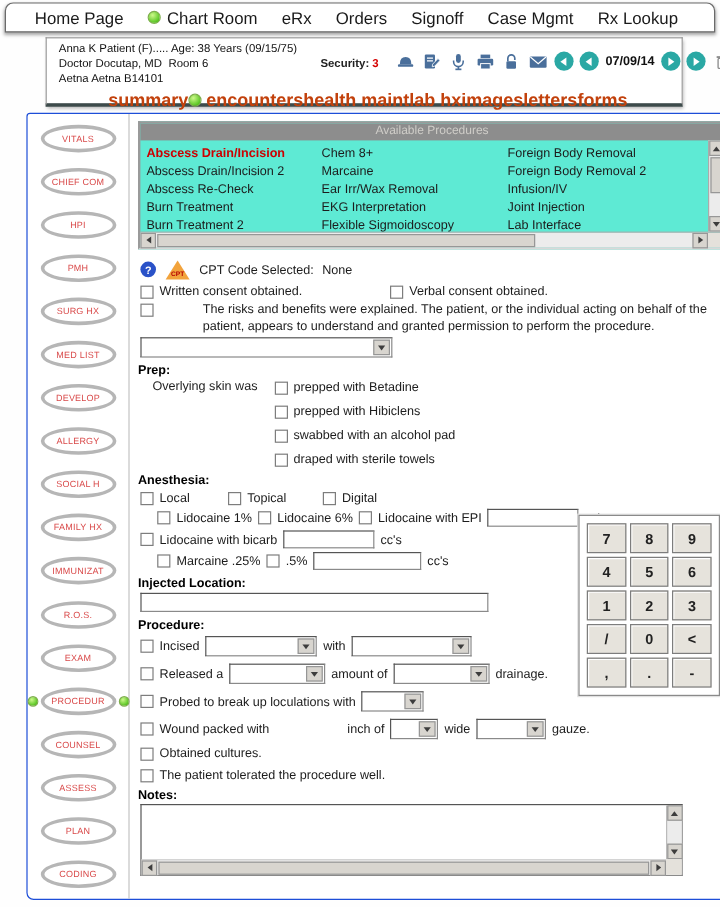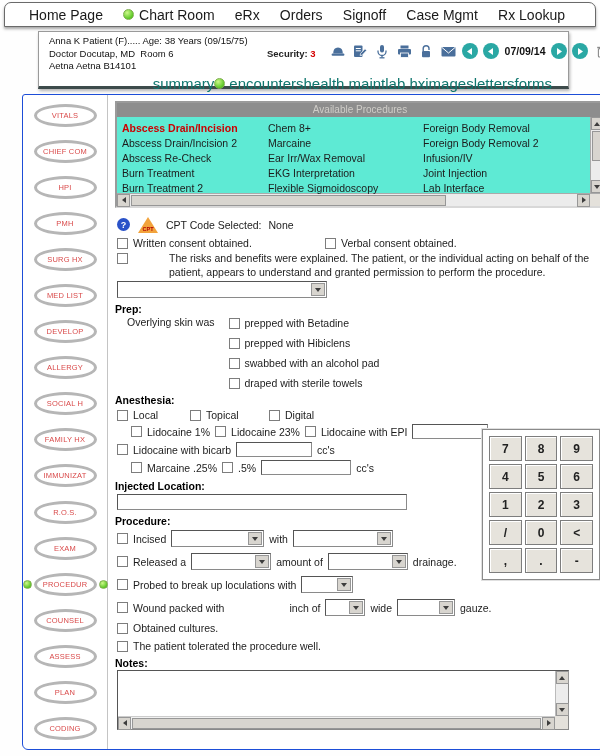--- a/index.html
+++ b/index.html
@@ -25,22 +25,22 @@
   .pcard-row1{display:flex;align-items:flex-start;}
   .pinfo{font-size:9.5px;line-height:1.32;color:#111;width:218px;flex:none;}
   .security{font-size:9.5px;margin:13px 6px 0 0;white-space:nowrap;}
   .security .sec-label{color:#222;font-weight:bold;}
   .security .sec-val{color:#d40000;font-weight:bold;}
   .hicons{display:flex;align-items:center;gap:5px;margin:8px 0 0 8px;flex:1;justify-content:flex-end;}
   .hicon{width:17px;height:16px;display:flex;align-items:center;justify-content:center;flex:none;}
   .tealbtn{width:16px;height:16px;border-radius:50%;background:#2aa8a4;display:flex;align-items:center;
     justify-content:center;flex:none;}
   .hdate{font-size:10.5px;font-weight:bold;margin:0 1px;white-space:nowrap;}
-  .tabs{display:flex;justify-content:flex-end;align-items:center;padding:2px 10px 0 12px;
-    font-size:15px;font-weight:normal;color:#0f766e;}
+  .tabs{display:flex;justify-content:center;align-items:center;padding:2px 10px 0 12px;
+    font-size:15px;font-weight:bold;color:#c2410c;}
   .tab{display:flex;align-items:center;gap:4px;white-space:nowrap;cursor:default;}
 
   
   .panel{position:absolute;left:22px;top:94px;width:583px;height:656px;background:#fff;
     border:1px solid #1d4ed8;border-radius:3px 3px 6px 6px;display:flex;}
   .sbar{width:85px;flex:none;border-right:1px solid #c4c4c4;display:flex;flex-direction:column;
     justify-content:space-between;align-items:center;padding:9px 0 9px 0;}
   .sb-item{display:flex;align-items:center;gap:2px;}
   .oval{width:63px;height:23px;border:3px solid #b6b6b6;border-radius:50%;background:#fff;
     display:flex;align-items:center;justify-content:center;font-size:7.5px;color:#d94a4a;
@@ -427,21 +427,21 @@
           <span class="lbl" style="width:52px">Local</span>
         <span class="cb"></span>
           <span class="lbl" style="width:58px">Topical</span>
         <span class="cb"></span>
           <span class="lbl">Digital</span>
       </div>
       <div class="frow" style="margin-left:16px">
         <span class="cb"></span>
           <span class="lbl">Lidocaine 1%</span>
         <span class="cb"></span>
-          <span class="lbl">Lidocaine 23%</span>
+          <span class="lbl">Lidocaine 6%</span>
         <span class="cb"></span>
           <span class="lbl">Lidocaine with EPI</span>
         <span class="tin" style="width:76px"></span>
         <span class="lbl">cc's</span>
       </div>
       <div class="frow" style="">
         <span class="cb"></span>
           <span class="lbl">Lidocaine with bicarb</span>
         <span class="tin" style="width:76px"></span>
         <span class="lbl">cc's</span>

